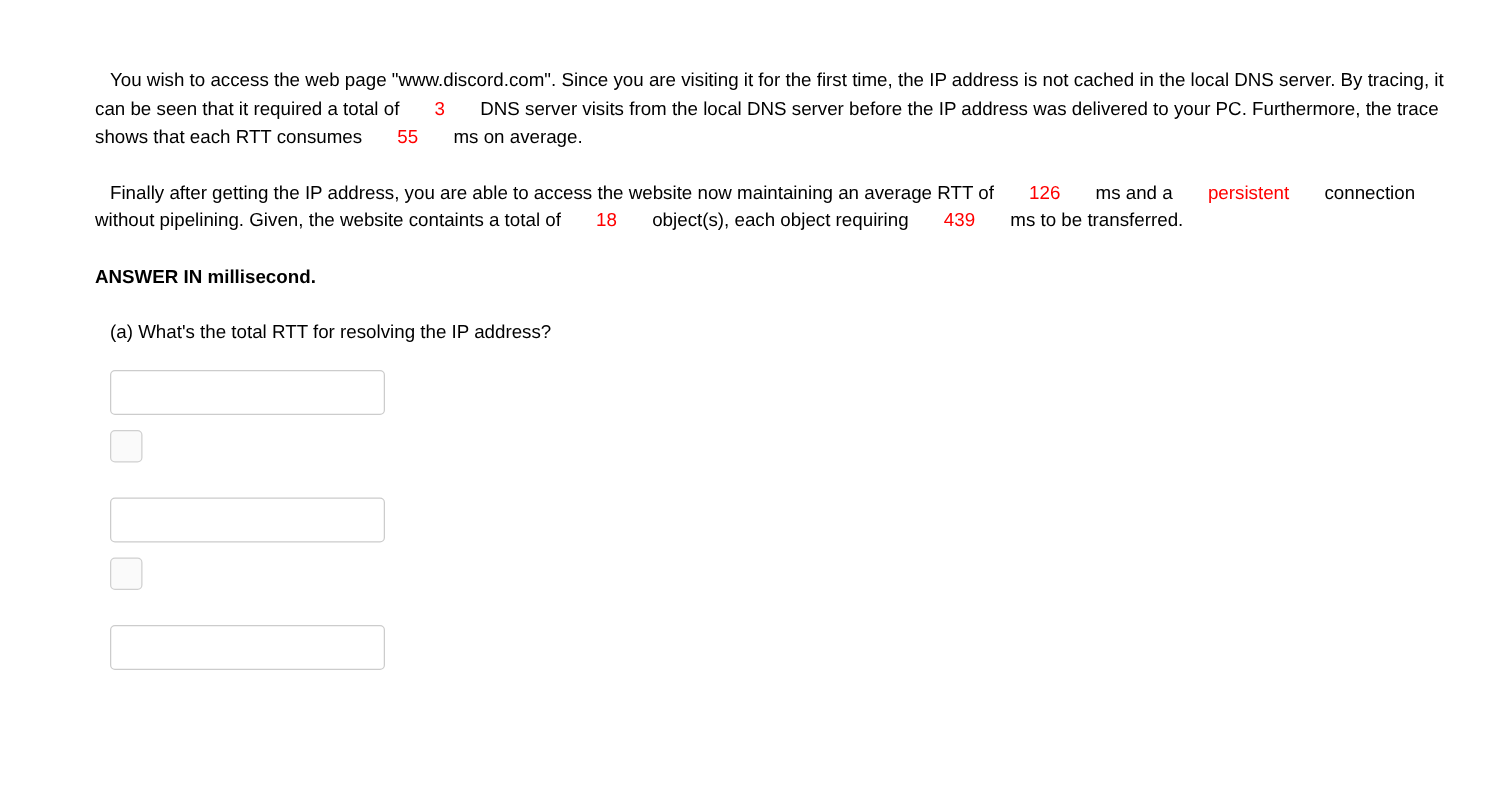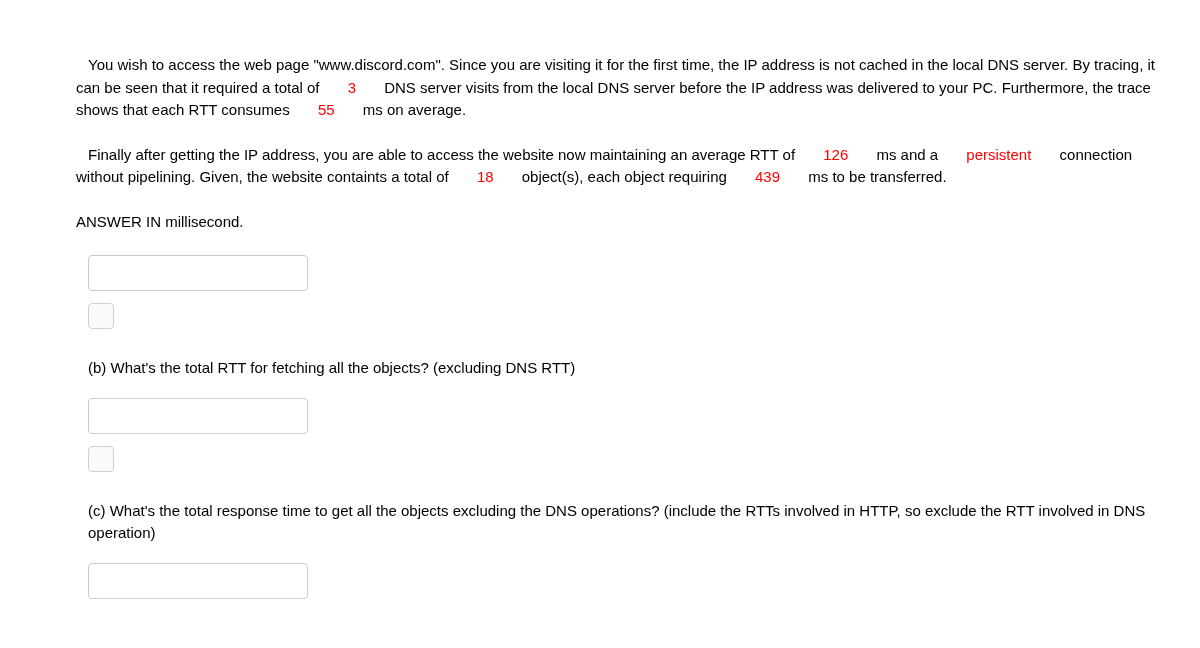--- a/index.html
+++ b/index.html
@@ -16,21 +16,21 @@
       padding: 18px 40px;
       width: 1200px;
     }
     .para {
       margin-bottom: 22px;
     }
     .red {
       color: #ff0000;
     }
     .bold {
-      font-weight: 400;
+      font-weight: 700;
     }
     .question {
       margin-bottom: 18px;
     }
     .q-text {
       margin-bottom: 18px;
     }
     .answer-input {
       display: block;
       width: 220px;
@@ -58,26 +58,25 @@
   <span>You wish to access the web page "www.discord.com". Since you are visiting it for the first time, the IP address is not cached in the local DNS server. By tracing, it can be seen that it required a total of </span><span class="red">3</span><span> DNS server visits from the local DNS server before the IP address was delivered to your PC. Furthermore, the trace shows that each RTT consumes </span><span class="red">55</span><span> ms on average.</span>
 </div>
 
 <div class="para">
   <span>Finally after getting the IP address, you are able to access the website now maintaining an average RTT of </span><span class="red">126</span><span> ms and a </span><span class="red">persistent</span><span> connection without pipelining. Given, the website containts a total of </span><span class="red">18</span><span> object(s), each object requiring </span><span class="red">439</span><span> ms to be transferred.</span>
 </div>
 
 <div class="para bold">ANSWER IN millisecond.</div>
 
 <div class="question">
+  <div class="q-text">(a) What's the total RTT for resolving the IP address?</div>
   <input type="text" class="answer-input" style="">
   <div class="small-box"></div>
 </div>
 
 <div class="question">
-  <div class="q-text">(b) What's the total RTT for fetching all the objects? (excluding DNS RTT)</div>
   <input type="text" class="answer-input" style="">
   <div class="small-box"></div>
 </div>
 
 <div class="question">
-  <div class="q-text">(c) What's the total response time to get all the objects excluding the DNS operations? (include the RTTs involved in HTTP, so exclude the RTT involved in DNS operation)</div>
   <input type="text" class="answer-input" style="">
 </div>
 
 </body></html>

